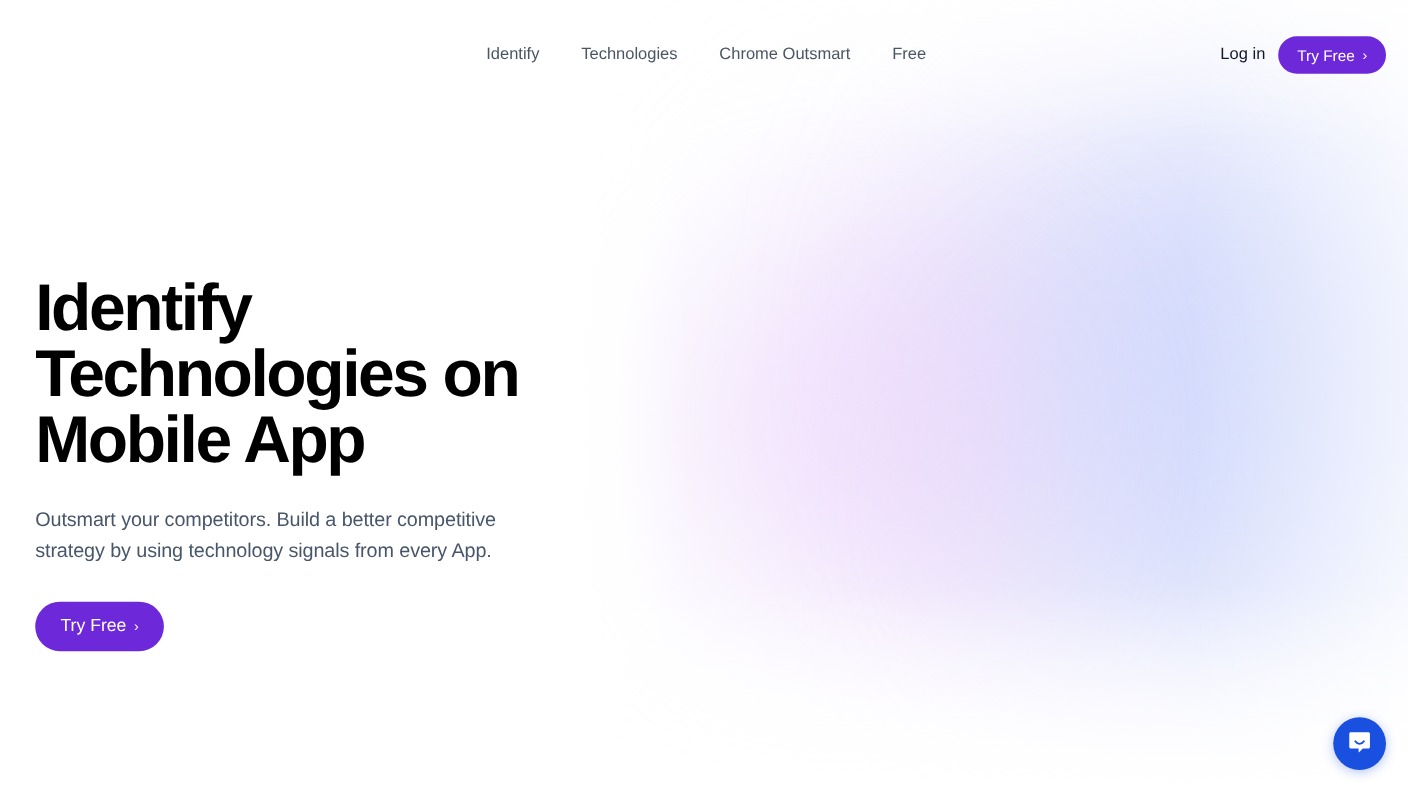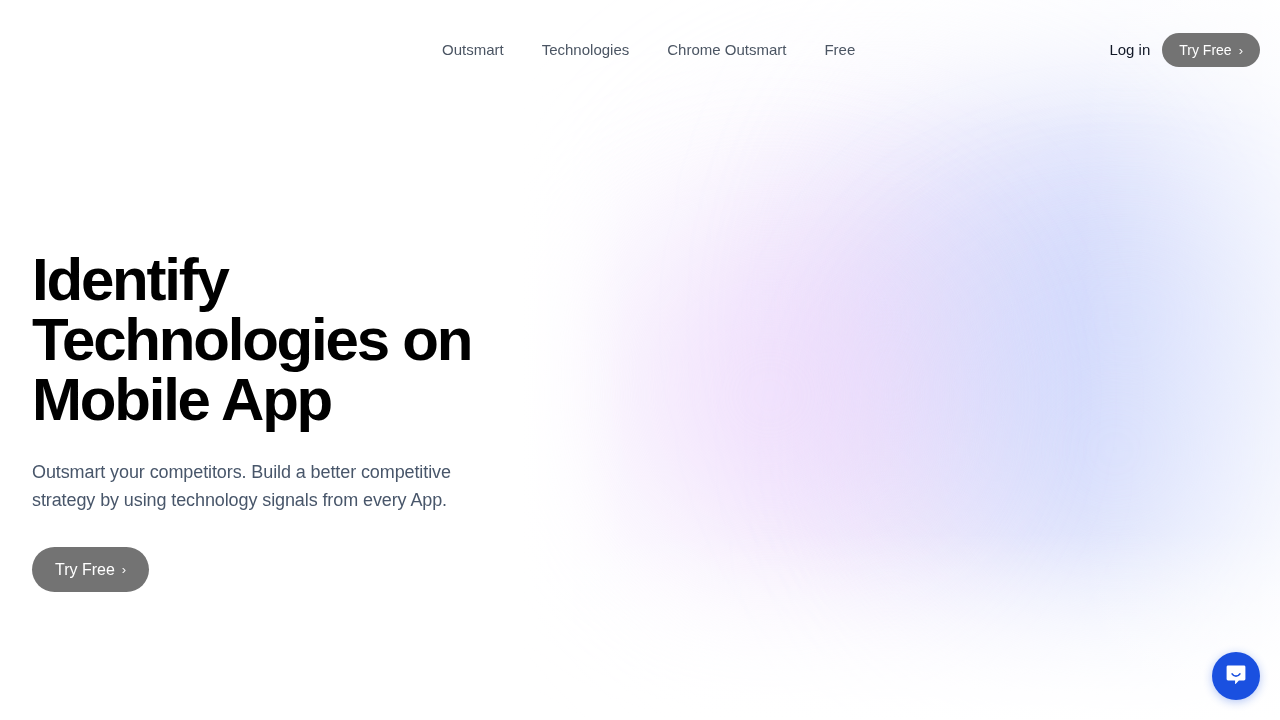--- a/index.html
+++ b/index.html
@@ -123,21 +123,21 @@
     line-height: 20px;
     text-decoration: none;
     white-space: nowrap;
     cursor: pointer;
   }
   .btn-primary {
     display: inline-flex;
     align-items: center;
     justify-content: center;
     gap: 7px;
-    background: #737373;
+    background: #6d28d9;
     color: #ffffff;
     border: none;
     border-radius: 999px;
     font-family: "Liberation Sans", sans-serif;
     cursor: pointer;
     white-space: nowrap;
   }
   .btn-nav {
     height: 34px;
     padding: 0 17px;
@@ -209,21 +209,21 @@
   <div class="blob blob-pink"></div>
   <div class="blob blob-blue"></div>
   <div class="blob blob-blue2"></div>
   <div class="blob blob-violet"></div>
   <div class="blob-wash"></div>
 </div>
 
 <header class="site-header">
 
   <nav class="nav-center">
-    <a class="nav-link" href="#">Outsmart</a>
+    <a class="nav-link" href="#">Identify</a>
     <a class="nav-link" href="#">Technologies</a>
     <a class="nav-link" href="#">Chrome Outsmart</a>
     <a class="nav-link" href="#">Free</a>
   </nav>
 
   <div class="nav-right">
     <a class="login-link" href="#">Log in</a>
     <button class="btn-primary btn-nav">
       <span>Try Free</span>
       <span class="chev">›</span>

